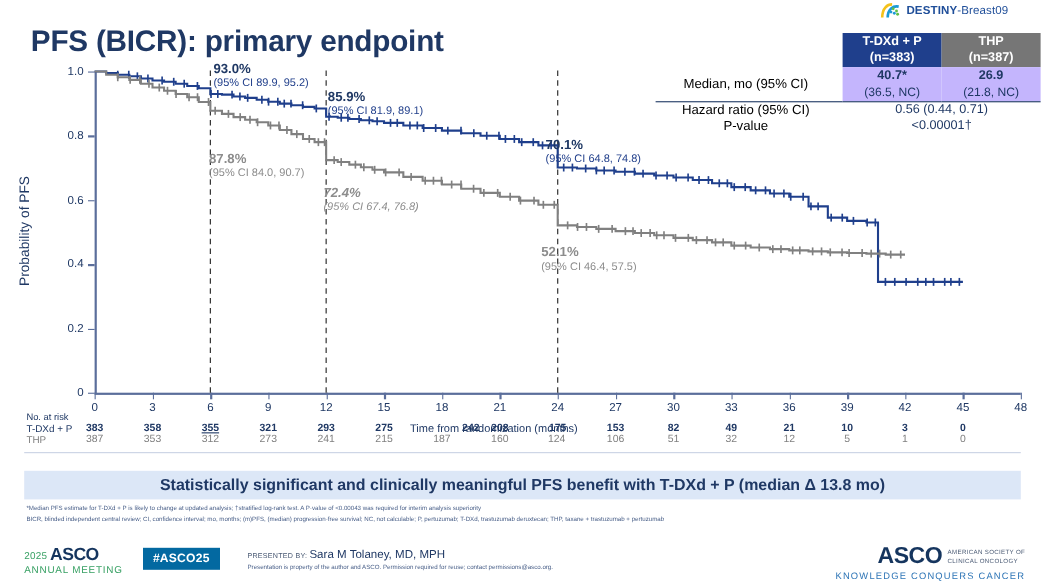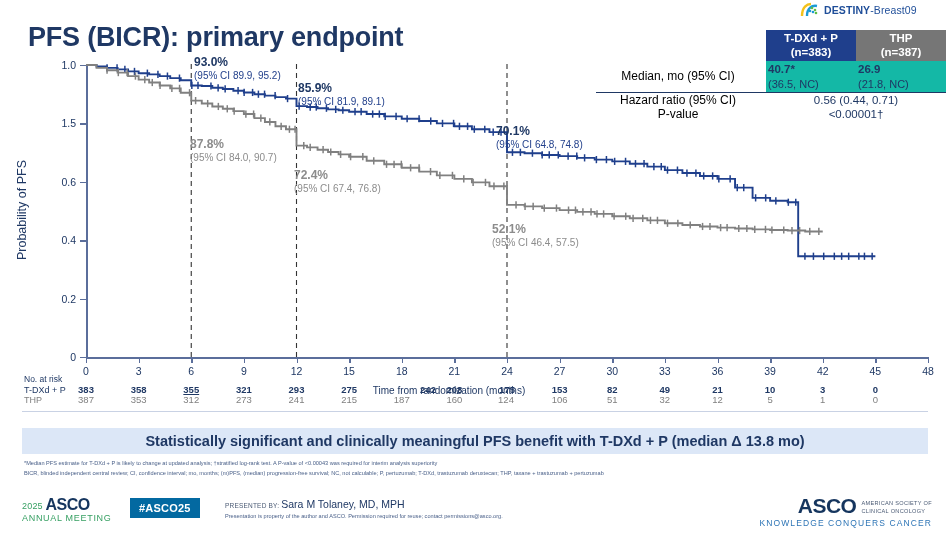--- a/index.html
+++ b/index.html
@@ -48,21 +48,21 @@
   
   #results-table{position:absolute;left:596px;top:30px;width:350px;font-size:11.5px;}
   #results-table table{border-collapse:collapse;width:350px;}
   #results-table td,#results-table th{padding:0;vertical-align:middle;}
   .rt-rowlabel{text-align:center;padding-right:6px !important;color:#000000;font-weight:normal;
       font-size:12px;white-space:nowrap;}
   .rt-head-a{background:#1F3F8C;color:#fff;font-weight:bold;text-align:center;
       width:82px;padding:1px 4px !important;line-height:1.25;font-size:11.5px;}
   .rt-head-b{background:#767676;color:#fff;font-weight:bold;text-align:center;
       width:82px;padding:1px 4px !important;line-height:1.25;font-size:11.5px;}
-  .rt-val{background:#14b8a6;text-align:left;font-weight:bold;color:#1F3864;
+  .rt-val{background:#c4b5fd;text-align:center;font-weight:bold;color:#1F3864;
       line-height:1.3;padding:1px 2px !important;}
   .rt-val .sub{font-weight:normal;font-size:11px;display:block;}
   .rt-span{text-align:center;font-weight:normal;color:#1F3864;padding:1px 0 !important;}
   .rt-sep td{border-top:1.4px solid #1F3864;height:0;padding:0 !important;}
 
   
   #at-risk{position:absolute;left:0;top:374px;width:950px;font-size:9px;}
   #at-risk .title{position:absolute;left:24px;top:0;font-size:8.5px;color:#1F3864;}
   #at-risk .rowlab{position:absolute;left:24px;font-size:9px;}
   #at-risk .rowlab.a{top:11px;color:#1F3864;}
@@ -131,21 +131,21 @@
     <div id="ytick-layer">
         <div class="ytick" style="top: 302px;"></div>
         <div class="ylab" style="position: absolute; left: 42px; top: 302px;">0</div>
         <div class="ytick" style="top: 243.6px;"></div>
         <div class="ylab" style="position: absolute; left: 42px; top: 243.6px;">0.2</div>
         <div class="ytick" style="top: 185.2px;"></div>
         <div class="ylab" style="position: absolute; left: 42px; top: 185.2px;">0.4</div>
         <div class="ytick" style="top: 126.8px;"></div>
         <div class="ylab" style="position: absolute; left: 42px; top: 126.8px;">0.6</div>
         <div class="ytick" style="top: 68.4px;"></div>
-        <div class="ylab" style="position: absolute; left: 42px; top: 68.4px;">1.5</div>
+        <div class="ylab" style="position: absolute; left: 42px; top: 68.4px;">0.8</div>
         <div class="ytick" style="top: 10px;"></div>
         <div class="ylab" style="position: absolute; left: 42px; top: 10px;">1.0</div>
       </div>
     <div id="xtick-layer">
         <div class="xtick" style="left: 86px;"></div>
         <div class="xlab" style="left: 86px;">0</div>
         <div class="xtick" style="left: 138.625px;"></div>
         <div class="xlab" style="left: 138.625px;">3</div>
         <div class="xtick" style="left: 191.25px;"></div>
         <div class="xlab" style="left: 191.25px;">6</div>
@@ -362,21 +362,21 @@
           <div class="ci">(95% CI 81.9, 89.1)</div>
         </div>
         <div class="ann blue" style="left: 496px; top: 70px;">
           <div class="pct">70.1%</div>
           <div class="ci">(95% CI 64.8, 74.8)</div>
         </div>
         <div class="ann gray" style="left: 190px; top: 83px;">
           <div class="pct">87.8%</div>
           <div class="ci">(95% CI 84.0, 90.7)</div>
         </div>
-        <div class="ann gray" style="left: 294px; top: 114px;">
+        <div class="ann gray" style="left: 294px; top: 114px; font-style: italic;">
           <div class="pct">72.4%</div>
           <div class="ci">(95% CI 67.4, 76.8)</div>
         </div>
         <div class="ann gray" style="left: 492px; top: 168px;">
           <div class="pct">52.1%</div>
           <div class="ci">(95% CI 46.4, 57.5)</div>
         </div>
       </div>
   </div>
 

